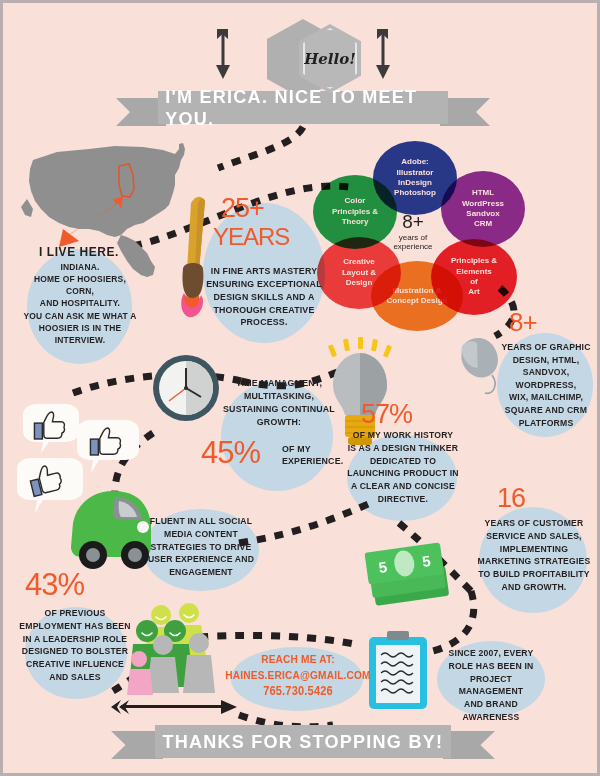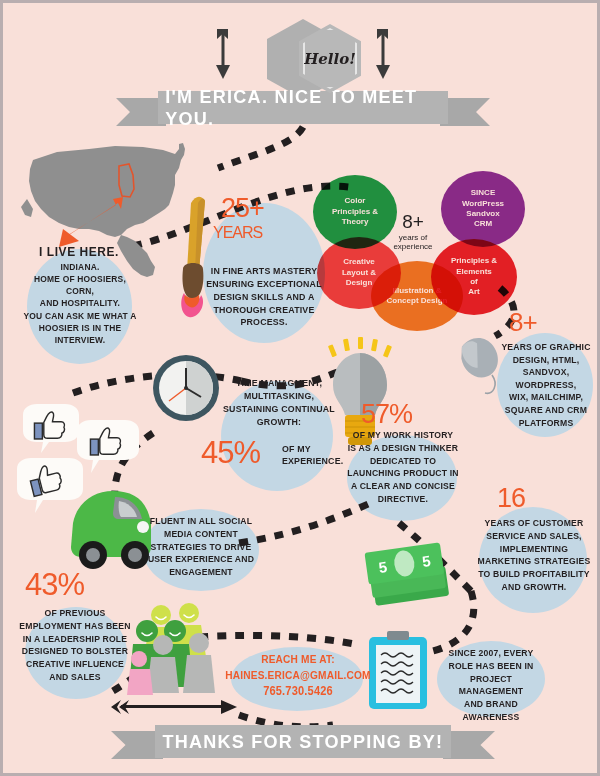--- a/index.html
+++ b/index.html
@@ -215,29 +215,35 @@
   <svg class="ov" viewBox="0 0 600 776" style="z-index:3;">
     <path fill="#d9a22a" d="M188 200 C 193 192, 198 192, 202 198 L196 268 L184 268 Z"></path>
     <path fill="#c8912a" d="M195 200 C 199 194, 201 195, 202 198 L196 268 L192 268 Z"></path>
     <path fill="#6d4c2f" d="M180 266 C 180 258, 200 258, 200 266 C 202 286, 196 296, 190 296 C 182 296, 178 284, 180 266 Z"></path>
     <path fill="#f2548f" d="M181 290 C 186 302, 196 300, 198 292 C 204 300, 196 316, 186 314 C 178 312, 176 298, 181 290 Z"></path>
     <path fill="#ef5b2b" d="M182 292 C 186 296, 192 296, 196 292 C 198 300, 192 306, 187 304 C 182 302, 180 296, 182 292 Z"></path>
   </svg>
 
   <div class="blob" style="left:200px;top:200px;width:122px;height:140px;"></div>
   <div class="bignum" style="left:218px;top:192px;width:86px;font-size:27px;">25+</div>
-  <div class="bignum" style="left:210px;top:222px;width:102px;font-size:16px;">YEARS</div>
+  <div class="bignum" style="left:210px;top:222px;width:102px;font-size:24px;">YEARS</div>
   <div class="txt" style="left:194px;top:262px;width:134px;font-size:9.6px;line-height:1.34;white-space:pre-line;">IN FINE ARTS MASTERY
 ENSURING EXCEPTIONAL
 DESIGN SKILLS AND A
 THOROUGH CREATIVE
 PROCESS.</div>
 
+  <div class="venn" style="left:370px;top:138px;width:84px;height:74px;background:#2a3f9d;">
+    <span style="white-space:pre-line;">Adobe:
+Illustrator
+InDesign
+Photoshop</span>
+  </div>
   <div class="venn" style="left:438px;top:168px;width:84px;height:76px;background:#8c2f9e;">
-    <span style="white-space:pre-line;">SINCE
+    <span style="white-space:pre-line;">HTML
 WordPress
 Sandvox
 CRM</span>
   </div>
   <div class="venn" style="left:310px;top:172px;width:84px;height:74px;background:#21a34a;">
     <span style="white-space:pre-line;">Color
 Principles &amp;
 Theory</span>
   </div>
   <div class="venn" style="left:428px;top:236px;width:86px;height:76px;background:#e8232a;">

